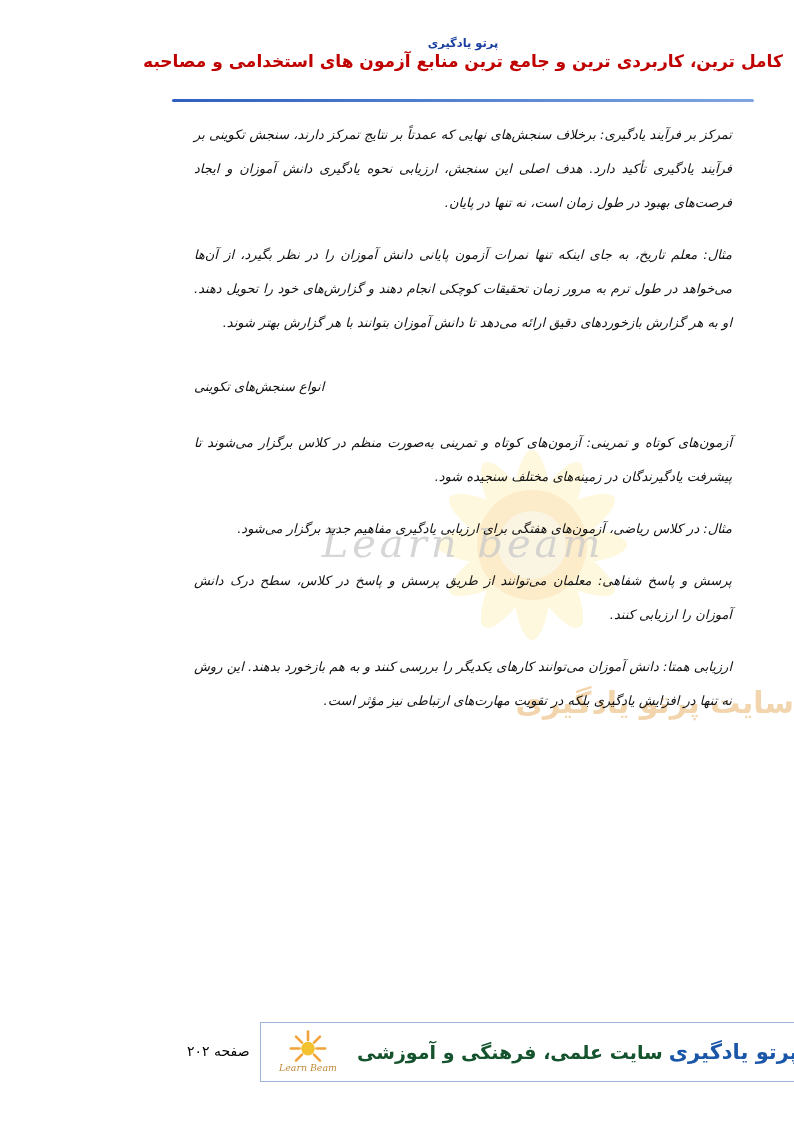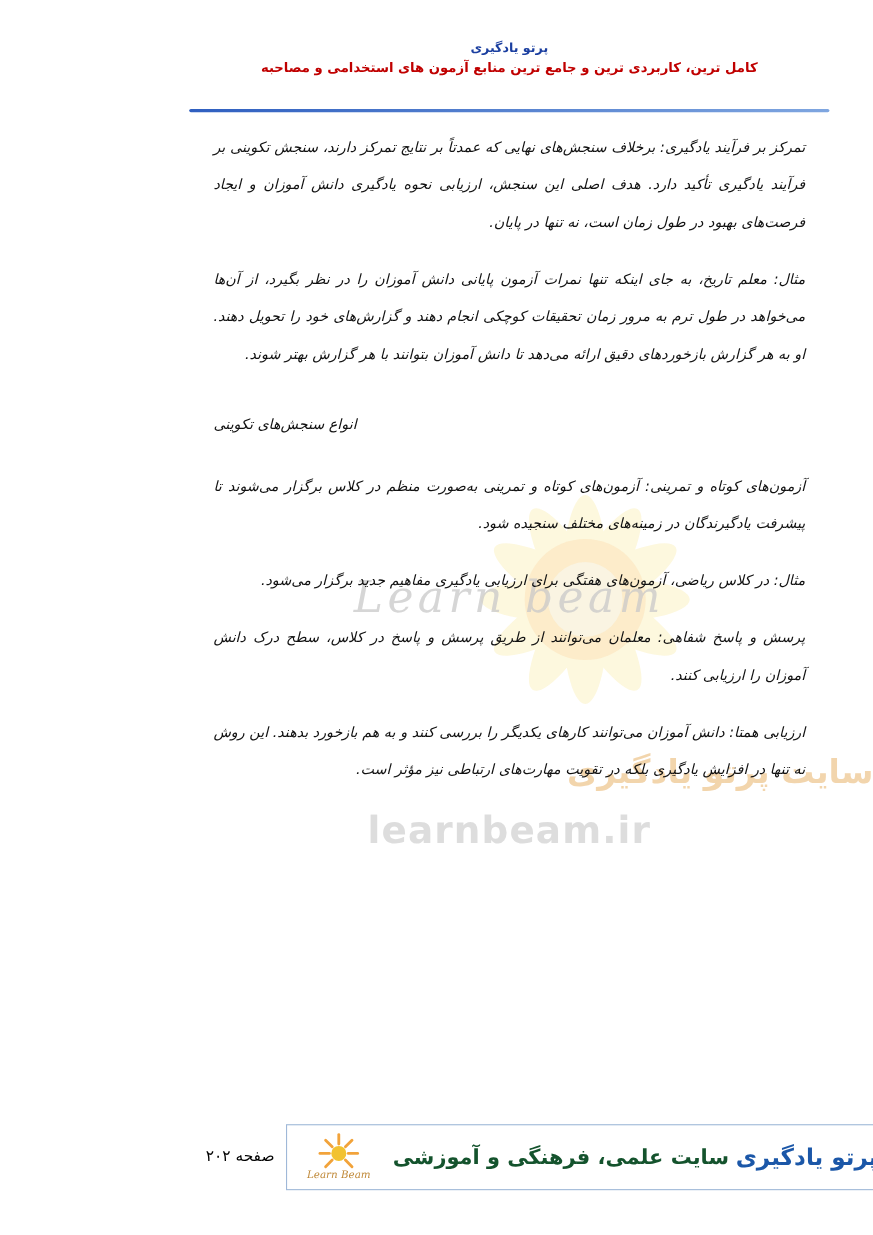--- a/index.html
+++ b/index.html
@@ -33,21 +33,21 @@
   }
   .header .title {
     color: #1b3fa0;
     font-size: 11.5px;
     font-weight: bold;
     line-height: 18px;
     direction: rtl;
   }
   .header .subtitle {
     color: #c00000;
-    font-size: 12px;
+    font-size: 17px;
     font-weight: bold;
     line-height: 18px;
     direction: rtl;
   }
   .header-rule {
     position: absolute;
     top: 99px;
     left: 40px;
     right: 40px;
     height: 3px;
@@ -201,21 +201,20 @@
         <ellipse rx="22" ry="95" transform="rotate(120)"></ellipse>
         <ellipse rx="22" ry="95" transform="rotate(150)"></ellipse>
       </g>
       <circle r="55" fill="#f6a623" opacity="0.6"></circle>
       <circle r="34" fill="#e8e4c0" opacity="0.7"></circle>
     </g>
   </svg>
 
   <div class="wm-learnbeam-script">Learn  beam</div>
   <div class="wm-persian">سایت پرتو یادگیری</div>
-  <div class="wm-domain">learnbeam.ir</div>
 
   <div class="content">
     <p class="para">تمرکز بر فرآیند یادگیری: برخلاف سنجش‌های نهایی که عمدتاً بر نتایج تمرکز دارند، سنجش تکوینی بر فرآیند یادگیری تأکید دارد. هدف اصلی این سنجش، ارزیابی نحوه یادگیری دانش آموزان و ایجاد فرصت‌های بهبود در طول زمان است، نه تنها در پایان.</p>
     <p class="para gap-big">مثال: معلم تاریخ، به جای اینکه تنها نمرات آزمون پایانی دانش آموزان را در نظر بگیرد، از آن‌ها می‌خواهد در طول ترم به مرور زمان تحقیقات کوچکی انجام دهند و گزارش‌های خود را تحویل دهند. او به هر گزارش بازخوردهای دقیق ارائه می‌دهد تا دانش آموزان بتوانند با هر گزارش بهتر شوند.</p>
     <p class="para heading-line">انواع سنجش‌های تکوینی</p>
     <p class="para">آزمون‌های کوتاه و تمرینی: آزمون‌های کوتاه و تمرینی به‌صورت منظم در کلاس برگزار می‌شوند تا پیشرفت یادگیرندگان در زمینه‌های مختلف سنجیده شود.</p>
     <p class="para">مثال: در کلاس ریاضی، آزمون‌های هفتگی برای ارزیابی یادگیری مفاهیم جدید برگزار می‌شود.</p>
     <p class="para">پرسش و پاسخ شفاهی: معلمان می‌توانند از طریق پرسش و پاسخ در کلاس، سطح درک دانش آموزان را ارزیابی کنند.</p>
     <p class="para">ارزیابی همتا: دانش آموزان می‌توانند کارهای یکدیگر را بررسی کنند و به هم بازخورد بدهند. این روش نه تنها در افزایش یادگیری بلکه در تقویت مهارت‌های ارتباطی نیز مؤثر است.</p>
   </div>

